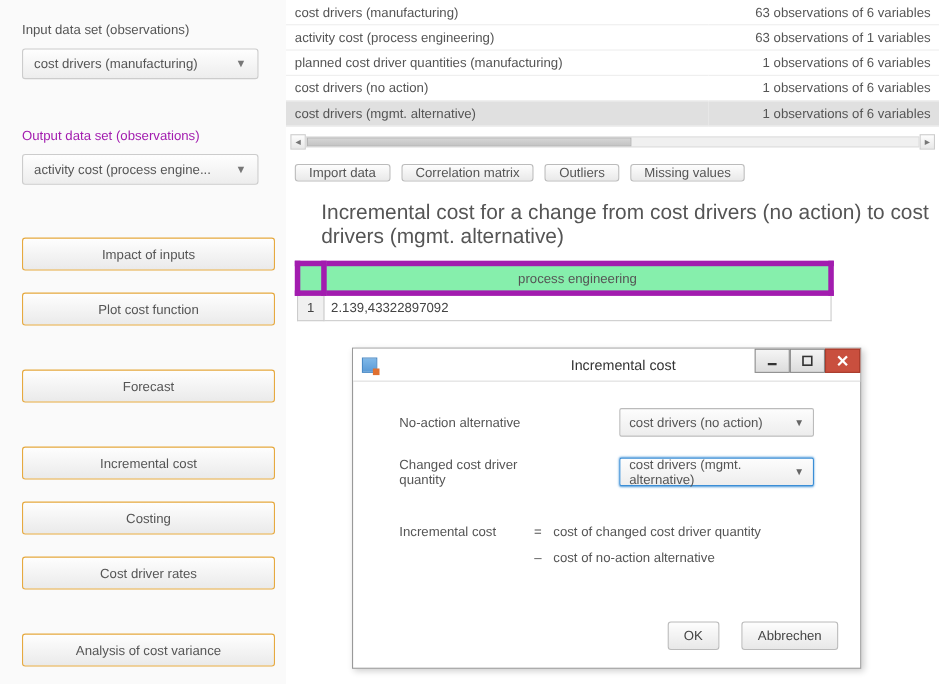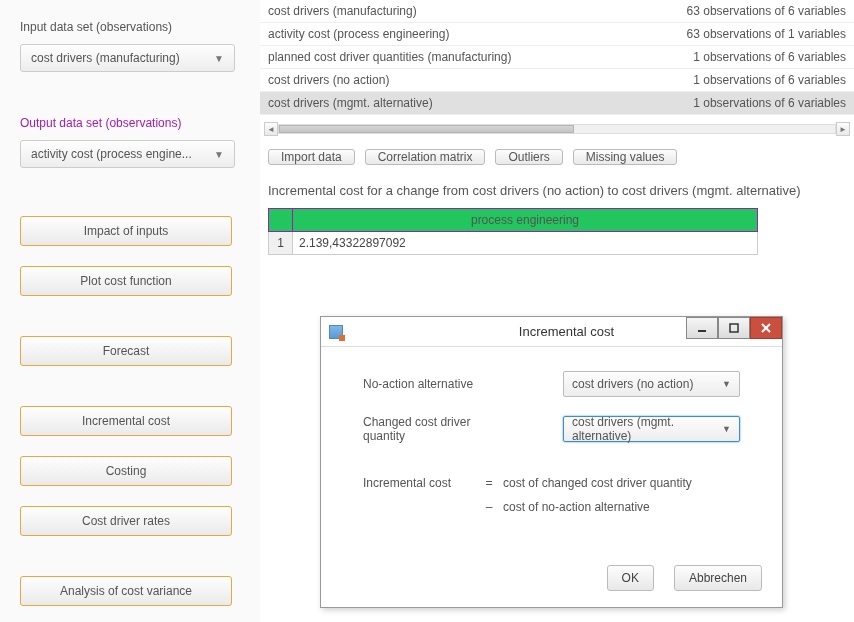--- a/index.html
+++ b/index.html
@@ -3,37 +3,37 @@
 <meta charset="utf-8">
 <style>
   * { box-sizing: border-box; margin: 0; padding: 0; font-family: 'Segoe UI', Tahoma, sans-serif; font-size: 12px; }
   body { background: #f5f5f5; width: 854px; height: 622px; overflow: hidden; display: flex; color: #444; }
   .sidebar { width: 260px; padding: 14px 20px; background: #fafafa; }
   .label { color: #555; margin-bottom: 10px; margin-top: 6px; }
   .label2 { color: #a21caf; margin-bottom: 10px; margin-top: 44px; }
   .dropdown { width: 215px; height: 28px; background: linear-gradient(#fefefe,#ededed); border: 1px solid #ccc; border-radius: 3px; display: flex; align-items: center; justify-content: space-between; padding: 0 10px; color: #555; cursor: pointer; }
   .dropdown .arrow { color: #777; font-size: 10px; }
   .btn-stack { margin-top: 48px; }
-  .ybtn { width: 212px; height: 30px; background: linear-gradient(#fefefe,#eaeaea); border: 1px solid #e6a93f; border-radius: 3px; color: #555; margin-bottom: 20px; cursor: pointer; display:flex; align-items:center; justify-content:center; }
+  .ybtn { width: 230px; height: 30px; background: linear-gradient(#fefefe,#eaeaea); border: 1px solid #e6a93f; border-radius: 3px; color: #555; margin-bottom: 20px; cursor: pointer; display:flex; align-items:center; justify-content:center; }
   .ybtn.blank { margin-bottom: 40px; }
   .main { flex: 1; display: flex; flex-direction: column; background: #fff; }
   .table { width: 100%; border-collapse: collapse; }
   .table td { padding: 4px 8px; color: #555; border-bottom: 1px solid #eee; font-size: 12px; }
   .table tr.sel td { background: #e0e0e0; }
   .table td.col2 { width: 210px; text-align: right; }
   .scrollbar-row { margin-top:6px; display:flex; align-items:center; height:16px; padding:0 4px; }
   .sc-left, .sc-right { width:14px; height:14px; background:linear-gradient(#fdfdfd,#e8e8e8); border:1px solid #ccc; font-size:8px; display:flex; align-items:center; justify-content:center; color:#777; }
   .sc-track { flex:1; height:10px; background:#f0f0f0; border:1px solid #ddd; position:relative; }
   .sc-thumb { position:absolute; top:0; left:0; height:100%; width:53%; background:linear-gradient(#d5d5d5,#c5c5c5); border:1px solid #b5b5b5; }
   .toolbar { display:flex; gap:10px; padding:12px 8px 14px 8px; }
   .tbtn { height:16px; padding:0 12px; background:linear-gradient(#fdfdfd,#e9e9e9); border:1px solid #bbb; border-radius:3px; color:#555; cursor:pointer; display:flex; align-items:center; }
-  .heading { padding: 4px 8px 10px 8px; color:#555; font-size:13px; }
+  .heading { padding: 4px 8px 10px 8px; color:#555; font-size:19px;margin-left:24px; }
   .result-area { padding: 0 8px; }
   .rtable { border-collapse: collapse; width: 490px; }
-  .rtable th { background:#22c55e; border:1px solid #a21caf; padding:4px 6px; font-weight:normal; color:#555; }
+  .rtable th { background:#86efac; border:5px solid #a21caf; padding:4px 6px; font-weight:normal; color:#555; }
   .rtable td { border:1px solid #ccc; padding:4px 6px; color:#444; }
   .rtable td.rownum { background:#f0f0f0; width:24px; text-align:center; border:1px solid #ccc; }
   .rtable th.corner { width:24px; }
   .modal { position:absolute; top:316px; left:320px; width:463px; height:292px; background:#fff; border:1px solid #999; box-shadow: 2px 2px 6px rgba(0,0,0,0.2); }
   .modal-title { height:30px; display:flex; align-items:center; background:#fff; border-bottom:1px solid #ddd; position:relative; }
   .modal-icon-m { width:14px; height:14px; margin-left:8px; margin-right:8px; background:linear-gradient(#7fb8e8,#5a9ad6); border:1px solid #4a8ac6; position:relative; }
   .modal-icon-m::before { content:''; position:absolute; right:-3px; bottom:-3px; width:6px; height:6px; background:#e07030; }
   .modal-ttext { flex:1; text-align:center; color:#333; font-size:13px; }
   .win-btns { display:flex; position:absolute; right:0; top:0; height:22px; }
   .wbtn { width:32px; height:22px; display:flex; align-items:center; justify-content:center; border:1px solid #888; background:linear-gradient(#f5f5f5,#dcdcdc); cursor:pointer; font-family: Arial; }

